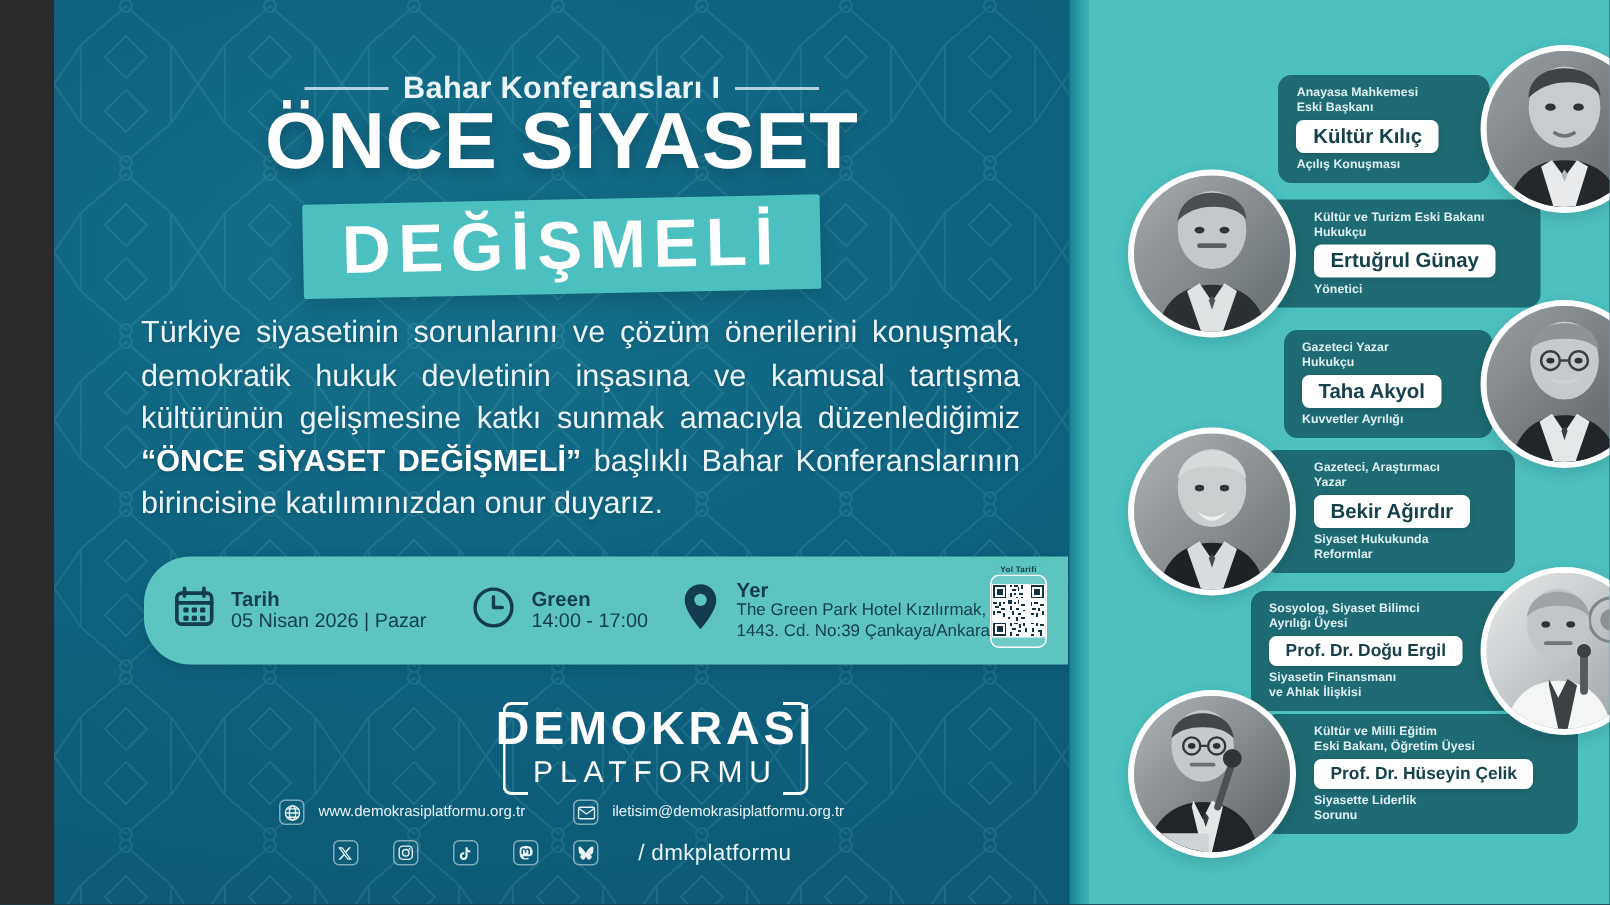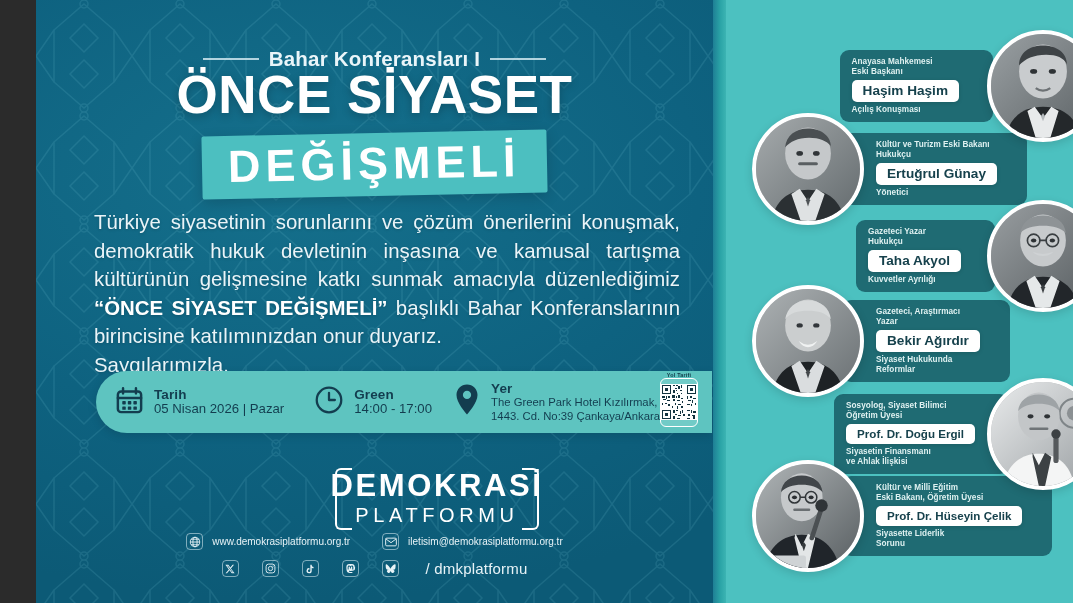--- a/index.html
+++ b/index.html
@@ -77,21 +77,21 @@
     font-size:20.4px; line-height:1.40;
     text-align:justify;
     text-shadow:0 1px 3px rgba(0,0,0,.18);
   }
   .body-copy b { font-weight:700; color:#ffffff; }
   .body-copy .tail { text-align:left; }
 
   
   .infobar {
     position:absolute; left:60px; top:371px;
-    width:616px; height:62px;
+    width:616px; height:72px;
     background:#5ec4c0;
     border-radius:31px 0 0 31px;
     display:flex; align-items:center;
     padding-left:18px;
     box-shadow:0 3px 10px rgba(0,0,0,.12);
   }
   .info-item { display:flex; align-items:center; gap:9px; }
   .info-item .txt { line-height:1.12; }
   .info-item .lbl {
     color:#133d4f; font-size:13.5px; font-weight:700; letter-spacing:.1px;
@@ -260,21 +260,20 @@
     <div class="title-1">ÖNCE SİYASET</div>
 
     <div class="title-2-wrap">
       <div class="title-2">
         <span>DEĞİŞMELİ</span>
       </div>
     </div>
 
     <div class="body-copy">
       <span>Türkiye siyasetinin sorunlarını ve çözüm önerilerini konuşmak, demokratik hukuk devletinin inşasına ve kamusal tartışma kültürünün gelişmesine katkı sunmak amacıyla düzenlediğimiz </span><b>“ÖNCE SİYASET DEĞİŞMELİ”</b><span> başlıklı Bahar Konferanslarının birincisine katılımınızdan onur duyarız.</span>
-      <div class="tail">Saygılarımızla.</div>
     </div>
 
     <div class="infobar">
 
       <div class="info-item">
         <span class="ico">
           <svg width="31" height="31" viewBox="0 0 24 24" fill="none" stroke="currentColor" stroke-width="1.9">
             <rect x="3" y="5" width="18" height="16" rx="2.5"></rect>
             <path d="M7 2.5v4M17 2.5v4M3 10h18" stroke-linecap="round"></path>
             <g fill="currentColor" stroke="none">
@@ -454,21 +453,21 @@
 
   <div class="divider"></div>
 
   <div class="right-panel">
 
     <div class="sp right" style="top:30px;gap:16px;">
       <div class="card">
         <div class="role" style="white-space:pre-line">Anayasa Mahkemesi
 Eski Başkanı</div>
         <div class="namepill">
-          <span>Haşim Haşim</span>
+          <span>Kültür Kılıç</span>
         </div>
         <div class="topic" style="white-space:pre-line">Açılış Konuşması</div>
       </div>
       <div class="photo">
         <svg viewBox="0 0 100 100">
           <defs>
               <linearGradient id="g0" x1="0" y1="0" x2="1" y2="1">
             <stop offset="0" stop-color="#9aa0a3"></stop>
                 <stop offset="1" stop-color="#5c6265"></stop>
               </linearGradient>
@@ -578,21 +577,21 @@
           <path d="M16 100c3-19 16-30 34-30s31 11 34 30z" fill="#1e2225"></path>
           <path d="M42 69l8 12 8-12 8 5-9 26H43l-9-26z" fill="#dadddf"></path>
           <path d="M48 80l2 6 2-6-2-3z" fill="#43484b"></path>
         </svg>
       </div>
     </div>
 
     <div class="sp right" style="top:378px;">
       <div class="card">
         <div class="role" style="white-space:pre-line">Sosyolog, Siyaset Bilimci
-Öğretim Üyesi</div>
+Ayrılığı Üyesi</div>
         <div class="namepill sm">
           <span>Prof. Dr. Doğu Ergil</span>
         </div>
         <div class="topic" style="white-space:pre-line">Siyasetin Finansmanı
 ve Ahlak İlişkisi</div>
       </div>
       <div class="photo">
         <svg viewBox="0 0 100 100">
           <defs>
               <linearGradient id="g4" x1="0" y1="0" x2="1" y2="1">

